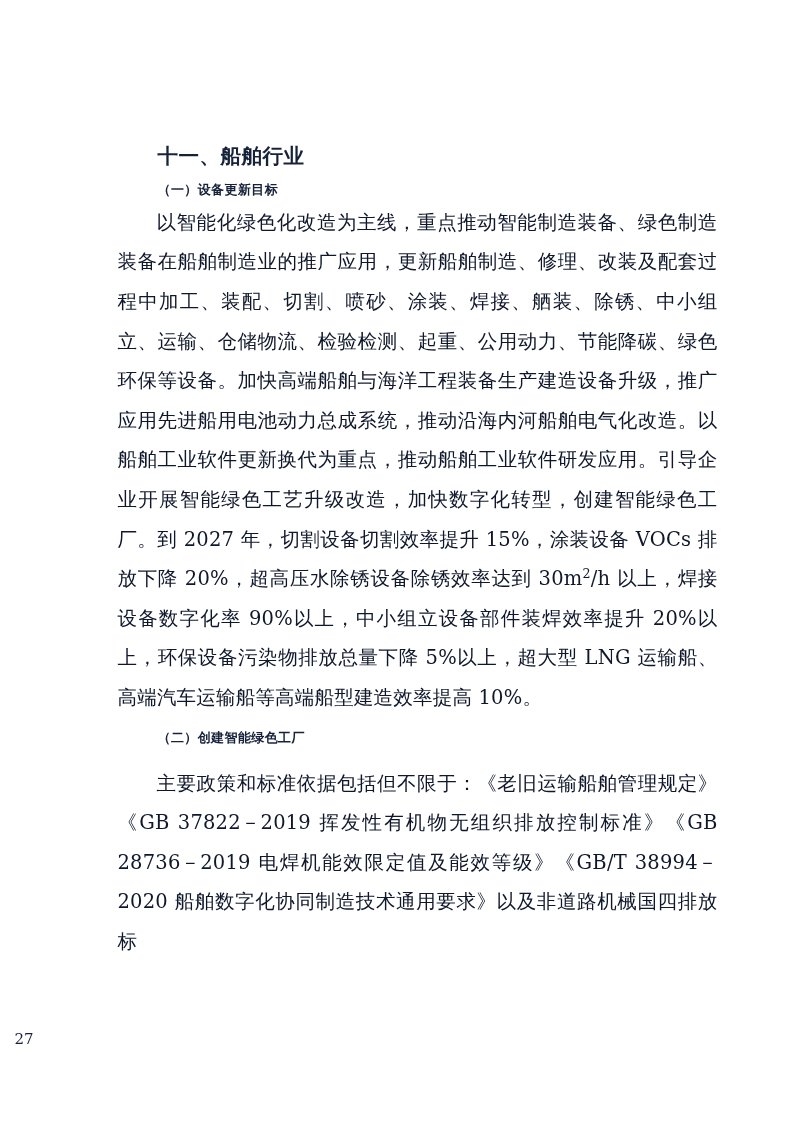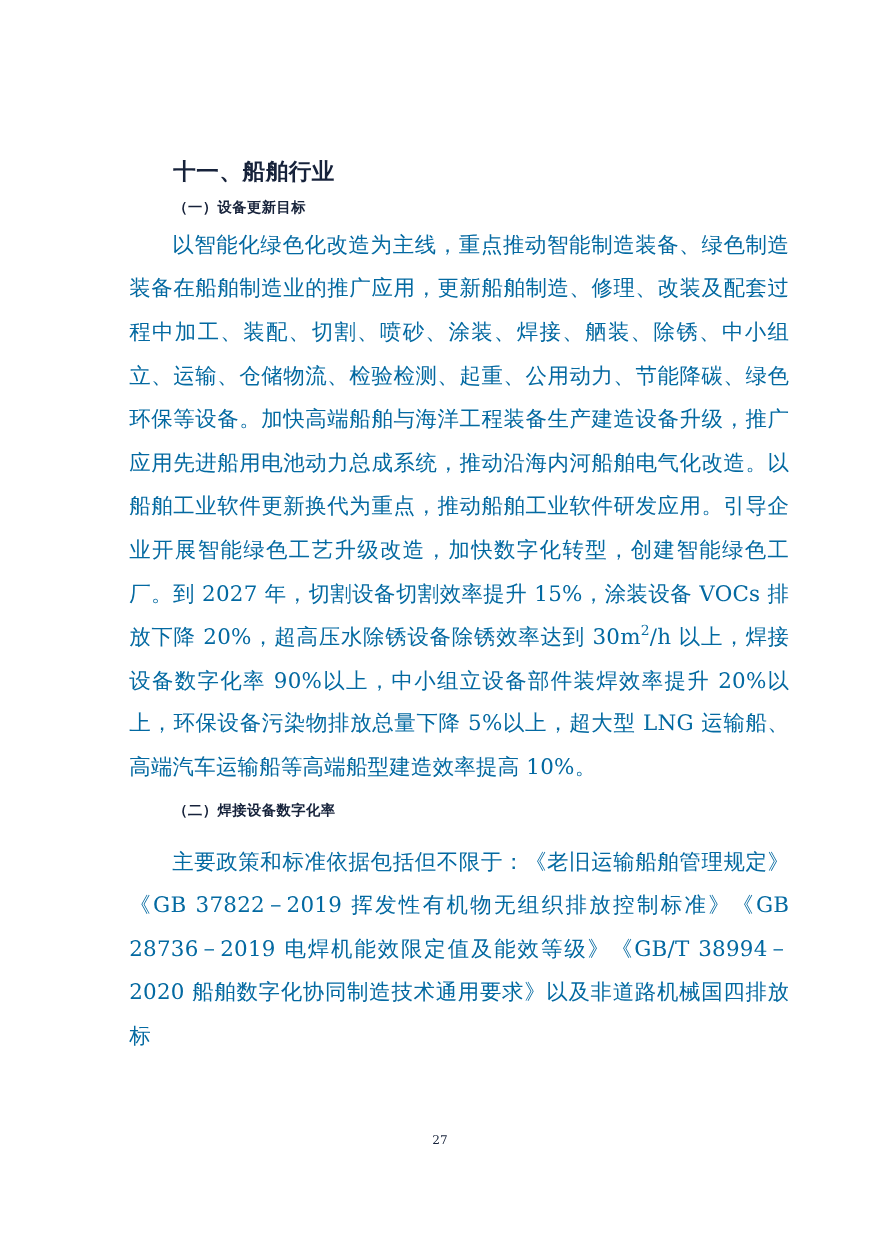--- a/index.html
+++ b/index.html
@@ -41,34 +41,33 @@
     padding-left: 40px;
     color: #16223a;
   }
   .para {
     font-size: 19.5px;
     line-height: 2.03;
     text-align: justify;
     text-justify: inter-ideograph;
     text-indent: 2em;
     margin: 0;
-    color: #0369a1;
+    color: #0f172a;
     letter-spacing: 0.2px;
   }
   .para.tight {
     margin-top: 14px;
   }
   .gap-small { height: 10px; }
   .page-number {
     position: absolute;
     left: 0;
     right: 0;
     top: 1030px;
-    text-align: center;
-    font-size: 11px;
+    font-size: 15px;
     font-family: "DejaVu Serif", "Liberation Serif", serif;
     color: #16223a;
   }
   sup.unit {
     font-size: 0.65em;
     vertical-align: super;
     line-height: 0;
   }
 </style>
 </head>
@@ -78,20 +77,20 @@
   <div class="content">
 
     <h1 class="heading-1">十一、船舶行业</h1>
 
     <h2 class="heading-2">（一）设备更新目标</h2>
 
     <p class="para"><span>以智能化绿色化改造为主线，重点推动智能制造装备、绿色制造装备在船舶制造业的推广应用，更新船舶制造、修理、改装及配套过程中加工、装配、切割、喷砂、涂装、焊接、舾装、除锈、中小组立、运输、仓储物流、检验检测、起重、公用动力、节能降碳、绿色环保等设备。加快高端船舶与海洋工程装备生产建造设备升级，推广应用先进船用电池动力总成系统，推动沿海内河船舶电气化改造。以船舶工业软件更新换代为重点，推动船舶工业软件研发应用。引导企业开展智能绿色工艺升级改造，加快数字化转型，创建智能绿色工厂。到 2027 年，切割设备切割效率提升 15%，涂装设备 VOCs 排放下降 20%，超高压水除锈设备除锈效率达到 30m</span><sup class="unit">2</sup><span>/h 以上，焊接设备数字化率 90%以上，中小组立设备部件装焊效率提升 20%以上，环保设备污染物排放总量下降 5%以上，超大型 LNG 运输船、高端汽车运输船等高端船型建造效率提高 10%。</span></p>
 
     <div class="gap-small"></div>
 
-    <h2 class="heading-2">（二）焊接设备数字化率</h2>
+    <h2 class="heading-2">（二）创建智能绿色工厂</h2>
 
     <p class="para tight">主要政策和标准依据包括但不限于：《老旧运输船舶管理规定》《GB 37822－2019 挥发性有机物无组织排放控制标准》《GB 28736－2019 电焊机能效限定值及能效等级》《GB/T 38994－2020 船舶数字化协同制造技术通用要求》以及非道路机械国四排放标</p>
 
   </div>
 
   <div class="page-number">27</div>
 </div>
 
 </body></html>

